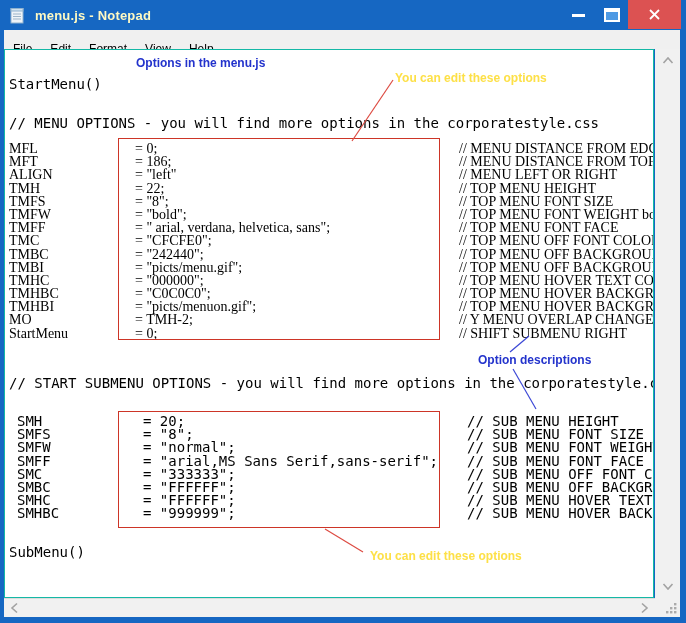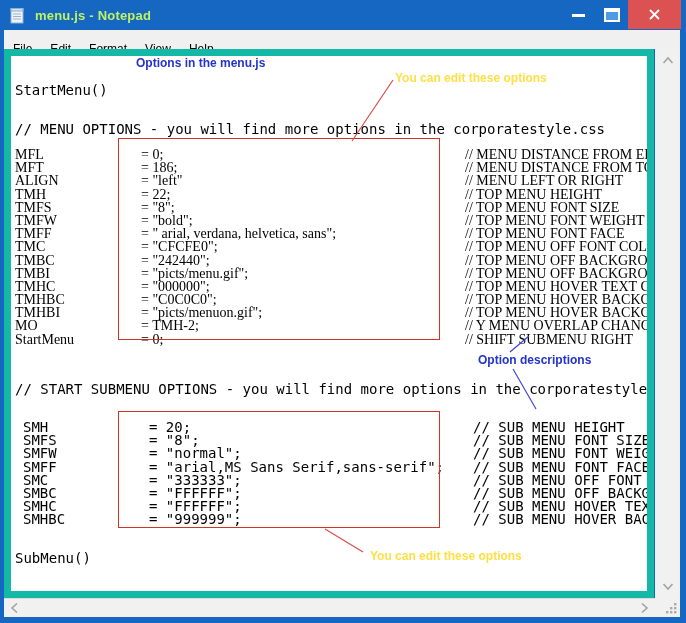--- a/index.html
+++ b/index.html
@@ -7,42 +7,42 @@
 
   .window {
     position:relative; width:686px; height:623px;
     background:#1667c2; overflow:hidden;
     font-family:"Liberation Sans", sans-serif;
   }
 
   
   .titlebar {
     position:absolute; left:0; top:0; width:686px; height:30px;
-    display:flex; align-items:center; color:#bef264;text-align:center;
+    display:flex; align-items:center; color:#fef9c3;text-align:center;
   }
   .app-icon { margin-left:10px; display:flex; }
   .title { margin-left:10px; font-size:13px; font-weight:700; letter-spacing:.2px; }
   .controls { position:absolute; right:5px; top:0; height:29px; display:flex; }
   .cbtn { width:33px; display:flex; align-items:center; justify-content:center; }
   .cbtn.close { width:53px; background:#dc5252; }
   .min-glyph { display:block; width:13px; height:3px; background:#fff; margin-top:2px; }
 
   
   .menubar {
     position:absolute; left:4px; top:30px; width:676px; height:19px;
     background:#f0f0f0; display:flex; align-items:center;
     font-size:12px; color:#000;
   }
   .menu-item { padding:13px 9px; height:19px; line-height:18px; white-space:pre; }
   .menu-item .u { text-decoration:underline; }
 
   
   .textarea {
     position:absolute; left:4px; top:49px; width:650px; height:549px;
-    background:#fff; border:7px solid #14b8a6; overflow:hidden;
+    background:#fff; border:1px solid #14b8a6; overflow:hidden;
     font-family:"DejaVu Sans Mono", monospace; font-size:14px; color:#000;
   }
   .codeline { position:absolute; left:4px; white-space:pre; line-height:13px; }
   .l-start   { top:28px; }
   .l-menuhdr { top:67px; }
   .l-subhdr  { top:327px; }
   .l-end     { top:496px; }
   .vars { position:absolute; left:4px; right:0; }
   #vars1 { top:92px;font-family:Liberation Serif, serif; }
   #vars2 { top:365px;margin-left:8px; }

